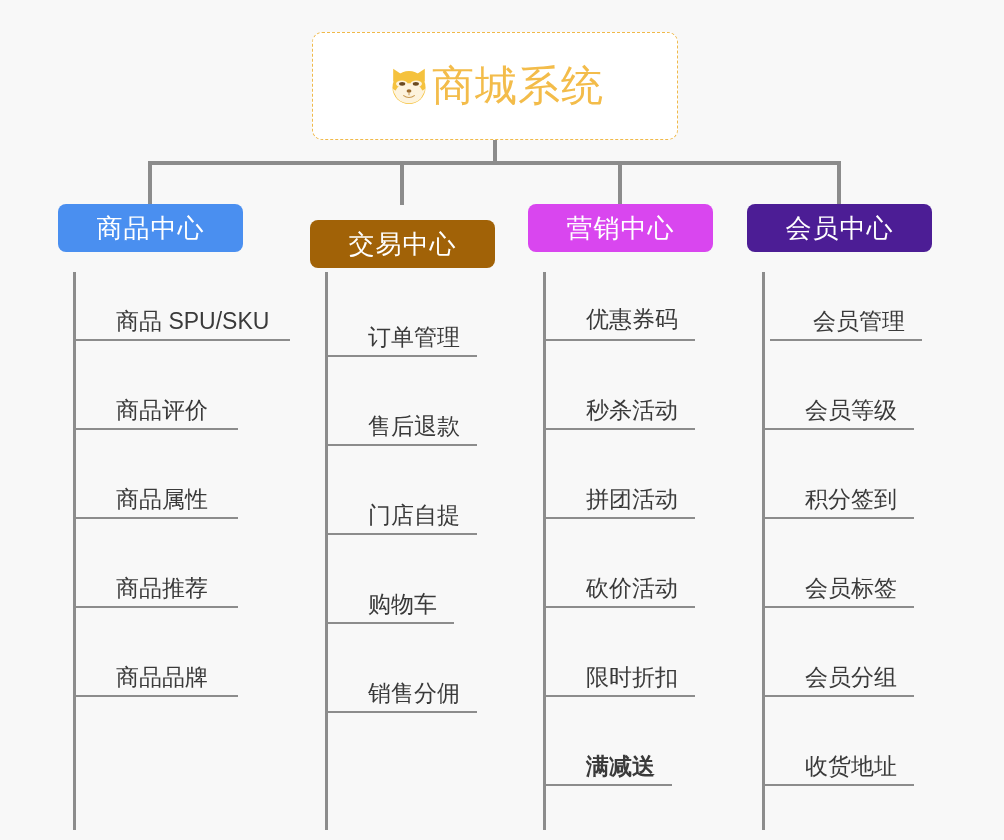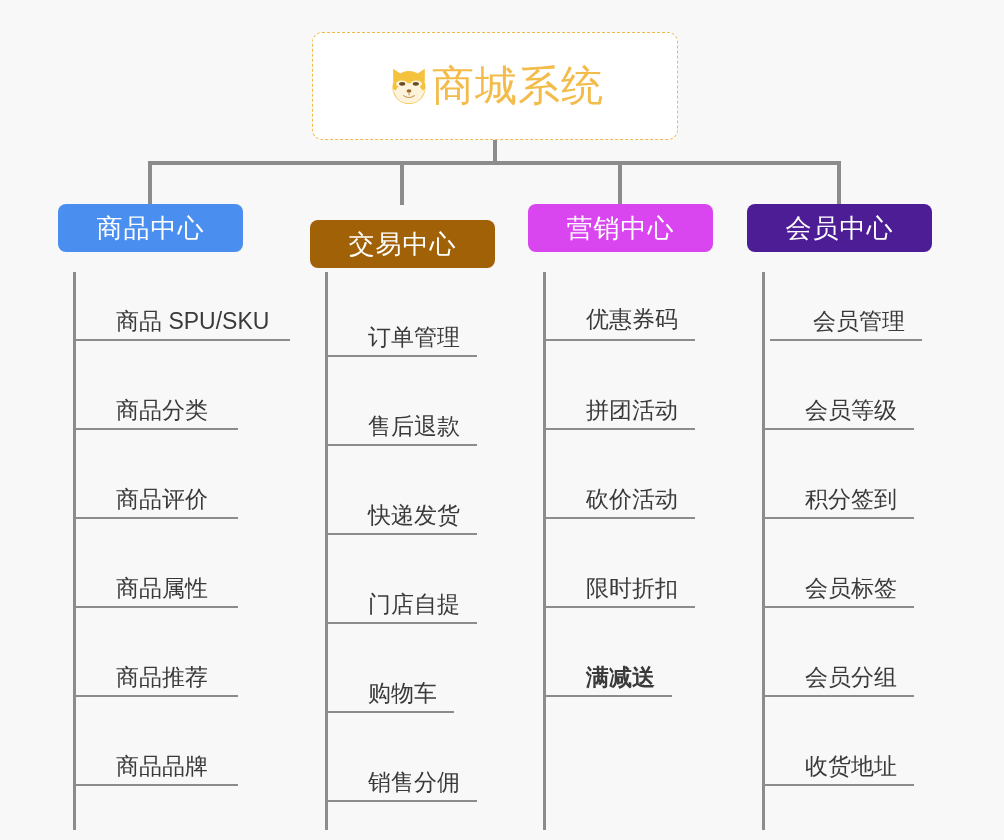--- a/index.html
+++ b/index.html
@@ -150,23 +150,20 @@
   <div class="branch" style="left:58px; width:232px;">
     <div class="branch-head" style="background:#4a8ff0; width:185px;">
       <span>商品中心</span>
     </div>
     <div class="branch-spine" style="height:558px;"></div>
     <div class="branch-items">
       <div class="leaf" style="width:217px;">
         <span class="leaf-label">商品 SPU/SKU</span>
       </div>
       <div class="leaf" style="width:165px;">
-        <span class="leaf-label">商品分类</span>
-      </div>
-      <div class="leaf" style="width:165px;">
         <span class="leaf-label">商品评价</span>
       </div>
       <div class="leaf" style="width:165px;">
         <span class="leaf-label">商品属性</span>
       </div>
       <div class="leaf" style="width:165px;">
         <span class="leaf-label">商品推荐</span>
       </div>
       <div class="leaf" style="width:165px;">
         <span class="leaf-label">商品品牌</span>
@@ -180,23 +177,20 @@
     </div>
     <div class="branch-spine" style="height:558px;"></div>
     <div class="branch-items">
       <div class="leaf" style="width:152px;">
         <span class="leaf-label">订单管理</span>
       </div>
       <div class="leaf" style="width:152px;">
         <span class="leaf-label">售后退款</span>
       </div>
       <div class="leaf" style="width:152px;">
-        <span class="leaf-label">快递发货</span>
-      </div>
-      <div class="leaf" style="width:152px;">
         <span class="leaf-label">门店自提</span>
       </div>
       <div class="leaf" style="width:129px;">
         <span class="leaf-label">购物车</span>
       </div>
       <div class="leaf" style="width:152px;">
         <span class="leaf-label">销售分佣</span>
       </div>
     </div>
   </div>
@@ -204,20 +198,23 @@
   <div class="branch" style="left:528px; width:200px;">
     <div class="branch-head" style="background:#d946ef; width:185px;">
       <span>营销中心</span>
     </div>
     <div class="branch-spine" style="height:558px;"></div>
     <div class="branch-items">
       <div class="leaf" style="width:152px;font-family:Liberation Mono, monospace;">
         <span class="leaf-label">优惠券码</span>
       </div>
       <div class="leaf" style="width:152px;">
+        <span class="leaf-label">秒杀活动</span>
+      </div>
+      <div class="leaf" style="width:152px;">
         <span class="leaf-label">拼团活动</span>
       </div>
       <div class="leaf" style="width:152px;">
         <span class="leaf-label">砍价活动</span>
       </div>
       <div class="leaf" style="width:152px;">
         <span class="leaf-label">限时折扣</span>
       </div>
       <div class="leaf" style="width:129px;font-weight:bold;">
         <span class="leaf-label">满减送</span>

